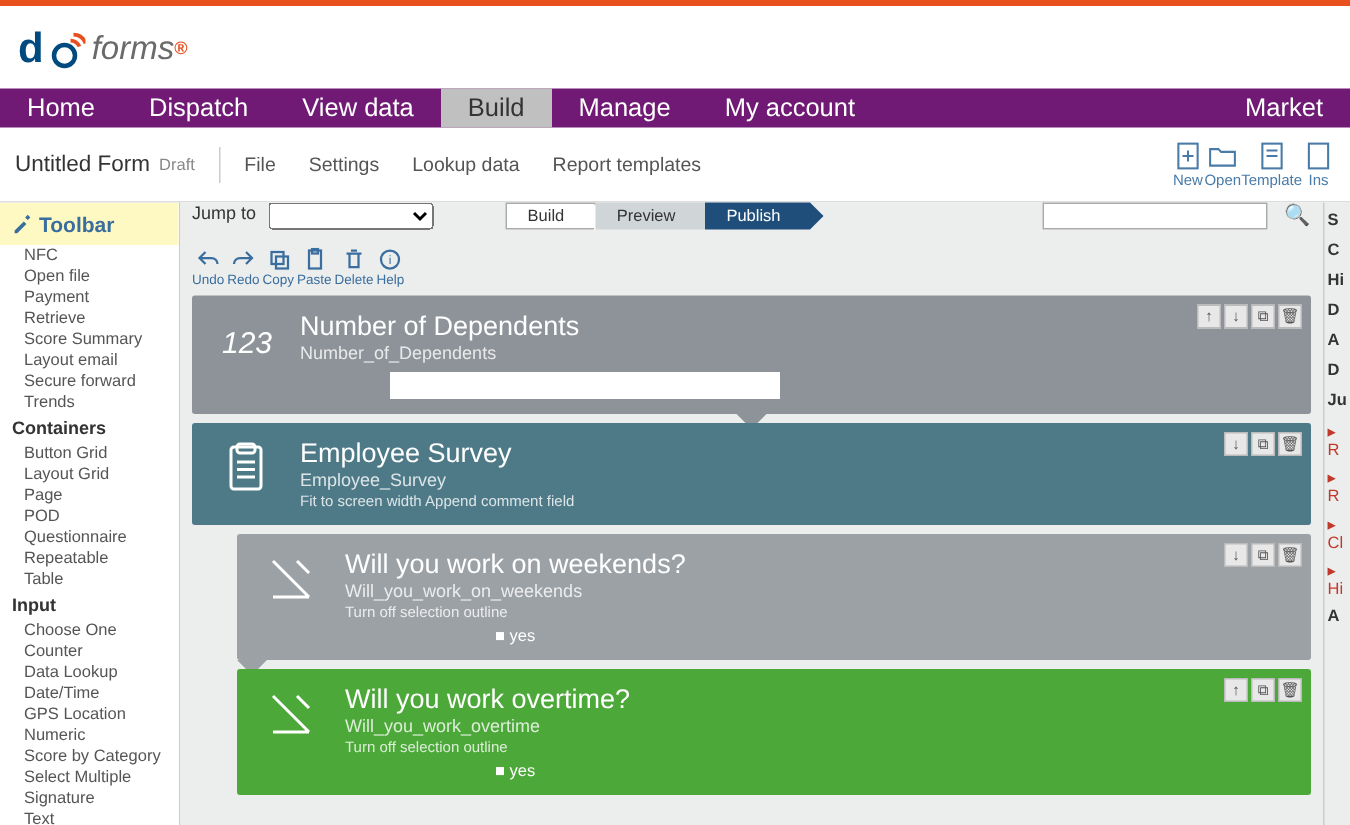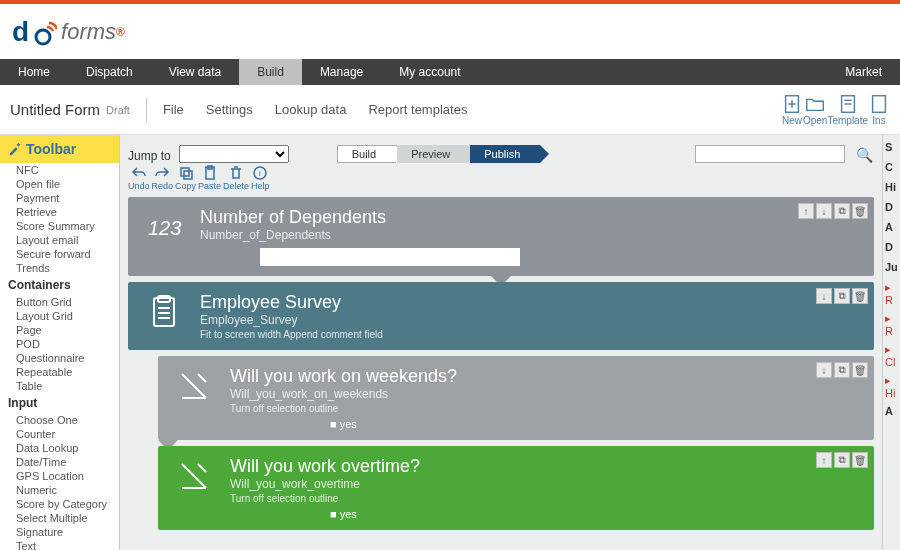--- a/index.html
+++ b/index.html
@@ -3,40 +3,40 @@
 <meta charset="utf-8">
 <style>
 *{margin:0;padding:0;box-sizing:border-box;font-family:Arial,sans-serif}
 body{width:900px;height:550px;overflow:hidden;background:#fff}
 .orange-bar{height:4px;background:#e8501e}
 .logo-area{height:55px;padding:8px 12px;display:flex;align-items:center}
 .logo{font-size:28px;font-weight:bold;display:flex;align-items:center}
 .logo-d{color:#004a80}
 .logo-o{color:#e8501e;position:relative}
 .logo-forms{color:#6a6a6a;font-size:22px;font-weight:normal;margin-left:4px;font-style:italic}
-.main-nav{height:26px;background:#404040;display:flex;align-items:flex-start;color:#fff;font-size:12px}
+.main-nav{height:26px;background:#701a75;display:flex;align-items:flex-start;color:#fff;font-size:17px}
 .main-nav .item{padding:0 18px;height:100%;display:flex;align-items:center;cursor:pointer}
 .main-nav .item.active{background:#c0c0c0;color:#333}
 .main-nav .spacer{flex:1}
 .sub-bar{height:50px;display:flex;align-items:center;padding:16px 10px;font-size:13px;color:#444;border-bottom:1px solid #ddd}
 .sub-bar .title{font-size:15px;color:#333}
 .sub-bar .draft{font-size:11px;color:#888;margin-left:6px}
 .sub-bar .divider{width:1px;height:24px;background:#ccc;margin:0 16px}
 .sub-bar .link{margin-right:22px;color:#555;cursor:pointer}
 .sub-bar .icon-buttons{margin-left:auto;display:flex;}
 .sub-bar .ib{display:flex;flex-direction:column;align-items:center;font-size:10px;color:#4a7ba8;cursor:pointer}
 .sub-bar .ib svg{width:22px;height:22px}
 .content{display:flex;height:calc(550px - 4px - 55px - 26px - 50px);background:#eceeee}
 .sidebar{width:120px;background:#fff;border-right:1px solid #ccc;overflow-y:auto;font-size:11px}
-.sidebar-header{background:#fde047;color:#3a6e9e;font-weight:bold;padding:6px 8px;font-size:14px;display:flex;align-items:center;gap:4px}
+.sidebar-header{background:#fef9c3;color:#3a6e9e;font-weight:bold;padding:6px 8px;font-size:14px;display:flex;align-items:center;gap:4px}
 .sidebar-header svg{width:14px;height:14px}
 .sb-group{color:#333;font-weight:bold;padding:3px 8px;font-size:12px}
 .sb-item{color:#555;padding:1px 8px 1px 16px;cursor:pointer;font-size:11px}
 .main{flex:1;display:flex;flex-direction:column}
-.top-controls{height:28px;display:flex;align-items:flex-end;padding:0 8px;gap:8px;font-size:12px}
+.top-controls{height:28px;display:flex;align-items:flex-start;padding:0 8px;gap:8px;font-size:12px}
 .jump-label{color:#333}
 .jump-select{width:110px;height:18px;font-size:11px}
 .stage-chips{display:flex;margin-left:40px}
 .chip{position:relative;height:18px;padding:0 20px 0 14px;font-size:11px;display:flex;align-items:center;color:#333}
 .chip::after{content:"";position:absolute;right:-9px;top:0;border-left:9px solid;border-top:9px solid transparent;border-bottom:9px solid transparent}
 .chip.build{background:#fff;border:1px solid #aaa}
 .chip.build::after{border-left-color:#fff}
 .chip.preview{background:#d0d5d8}
 .chip.preview::after{border-left-color:#d0d5d8}
 .chip.publish{background:#1f4e7a;color:#fff}

